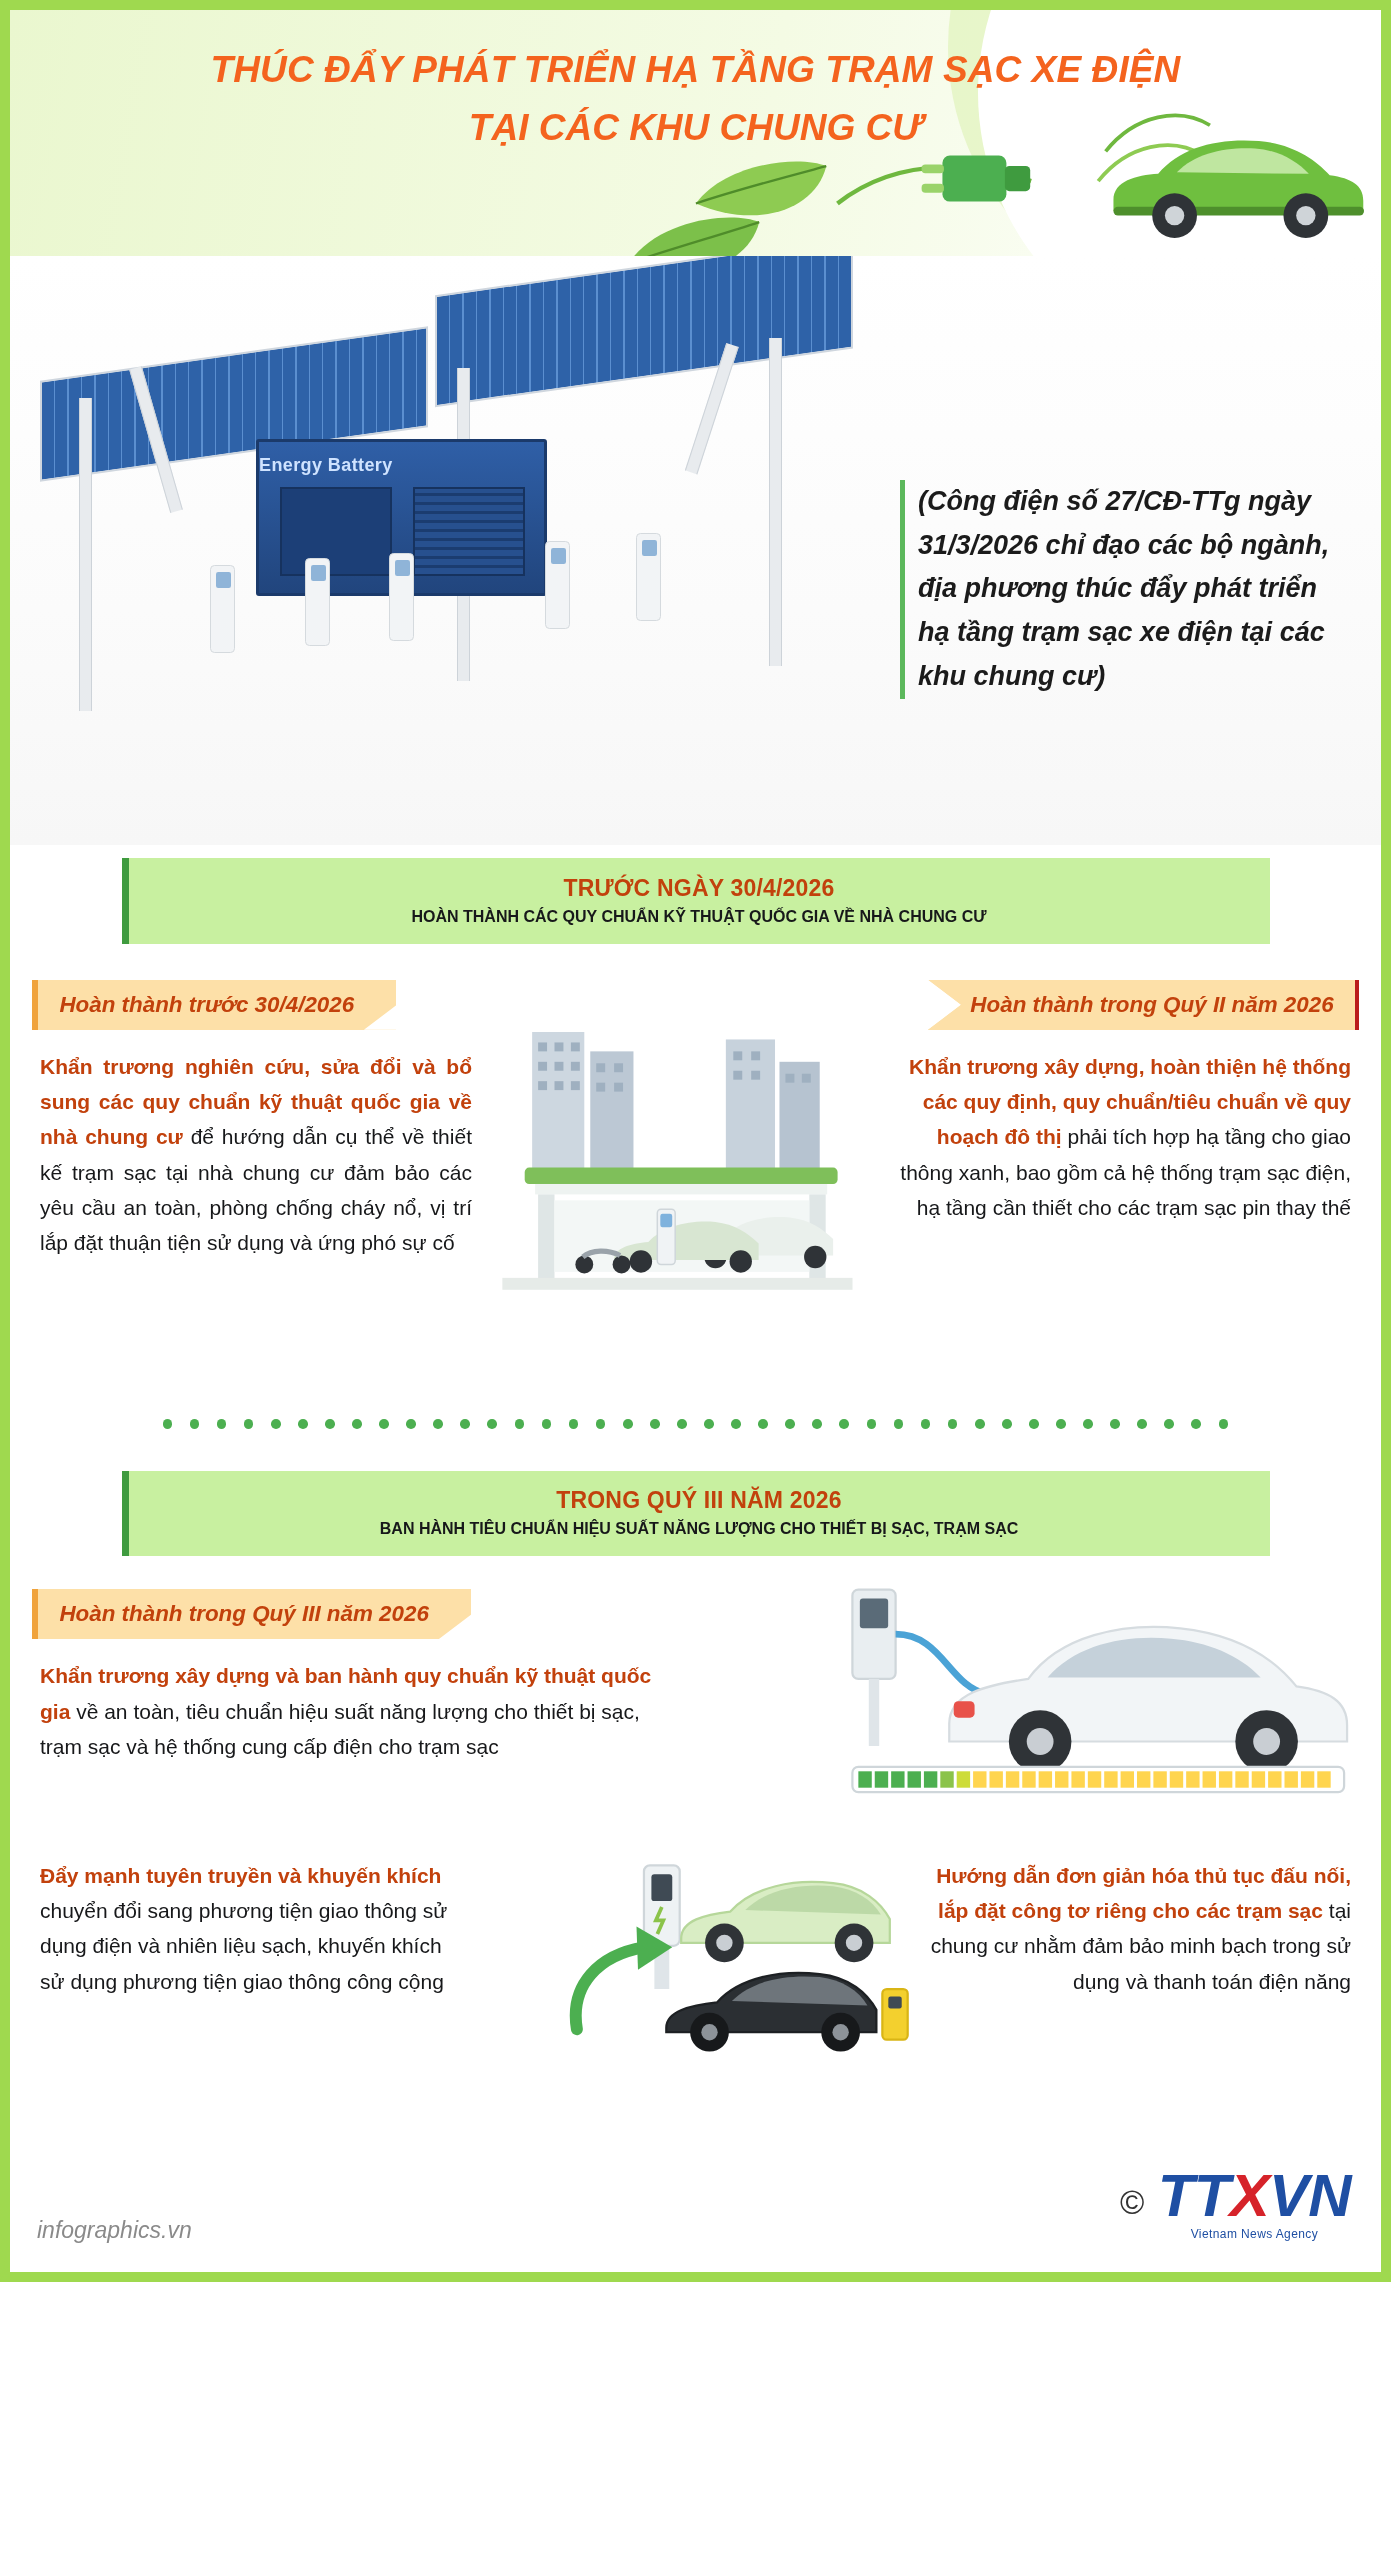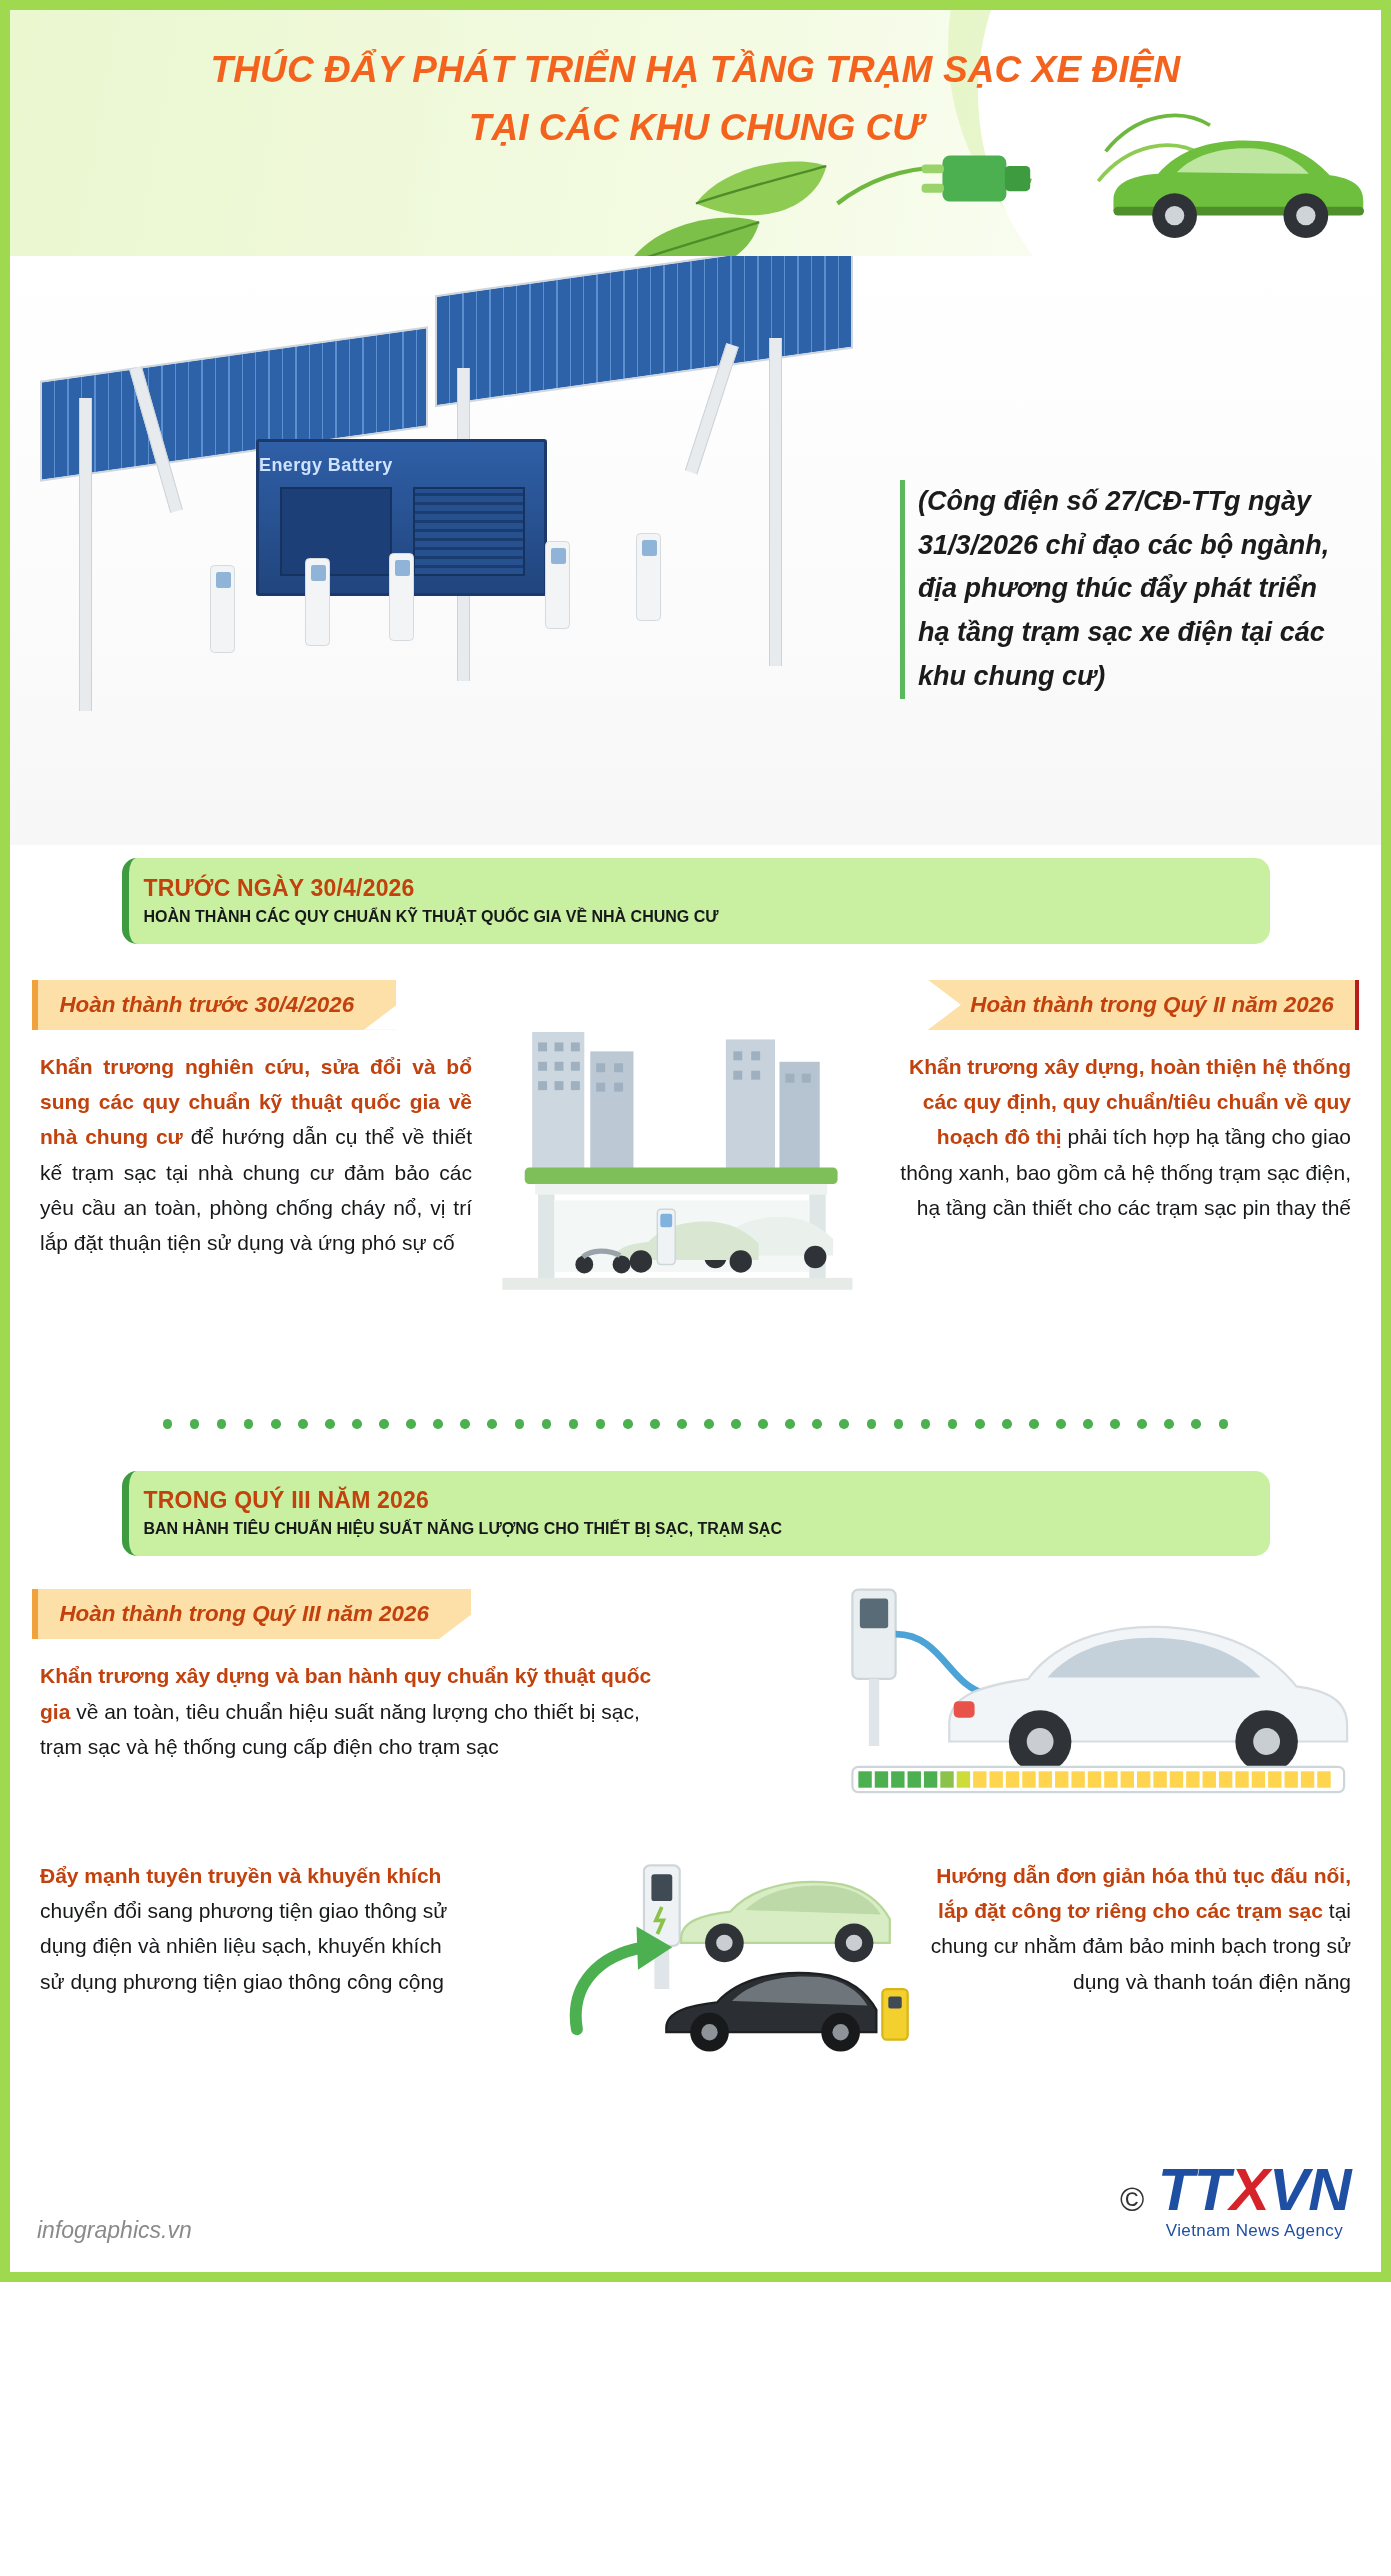--- a/index.html
+++ b/index.html
@@ -147,22 +147,21 @@
     font-weight: 600;
   }
 
   
   .banner {
     margin: 0 auto;
     width: 1148px;
     background: #c8f0a0;
     border-left: 7.5px solid #3f9b3f;
     padding: 16.4px 15px 18px 15px;
-    text-align: left;
-    border-radius: 15px;
+    text-align: center;
   }
   .banner .l1 {
     font-size: 23px; font-weight: bold; color:#c2410c; letter-spacing:0.2px;
   }
   .banner .l2 {
     margin-top: 6px;
     font-size: 16px; font-weight: bold; color:#17181a;
   }
   .tab {
     display: inline-block;
@@ -213,21 +212,21 @@
   .footer-logo {
     position: absolute;
     right: 30px; bottom: 31px;
     display: flex; align-items: center; gap: 13.4px;
   }
   .ttxvn {
     font-size: 60px; font-weight: bold; font-style: italic;
     color:#1f4fa3; letter-spacing: -0.7px; line-height: 1;
   }
   .ttxvn .red { color:#d6232a; }
-  .agency { font-size:17px; color:#1f4fa3; text-align:center; margin-top:1.5px; letter-spacing:0.4px;}
+  .agency { font-size:12px; color:#1f4fa3; text-align:center; margin-top:1.5px; letter-spacing:0.4px;}
   .copy {
     font-size: 33px; color:#333; font-weight:400;
   }
   .srcurl {
     position:absolute; left:27px; bottom:28px;
     font-size: 23px; color:#8a8a8a; font-style: italic;
   }
 </style>
 </head>
 <body>

